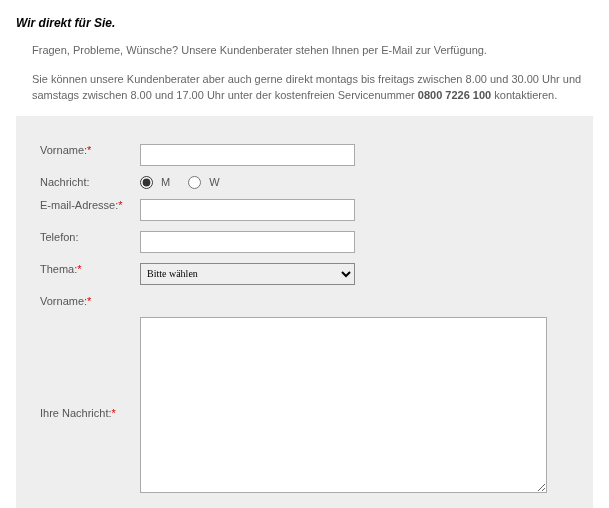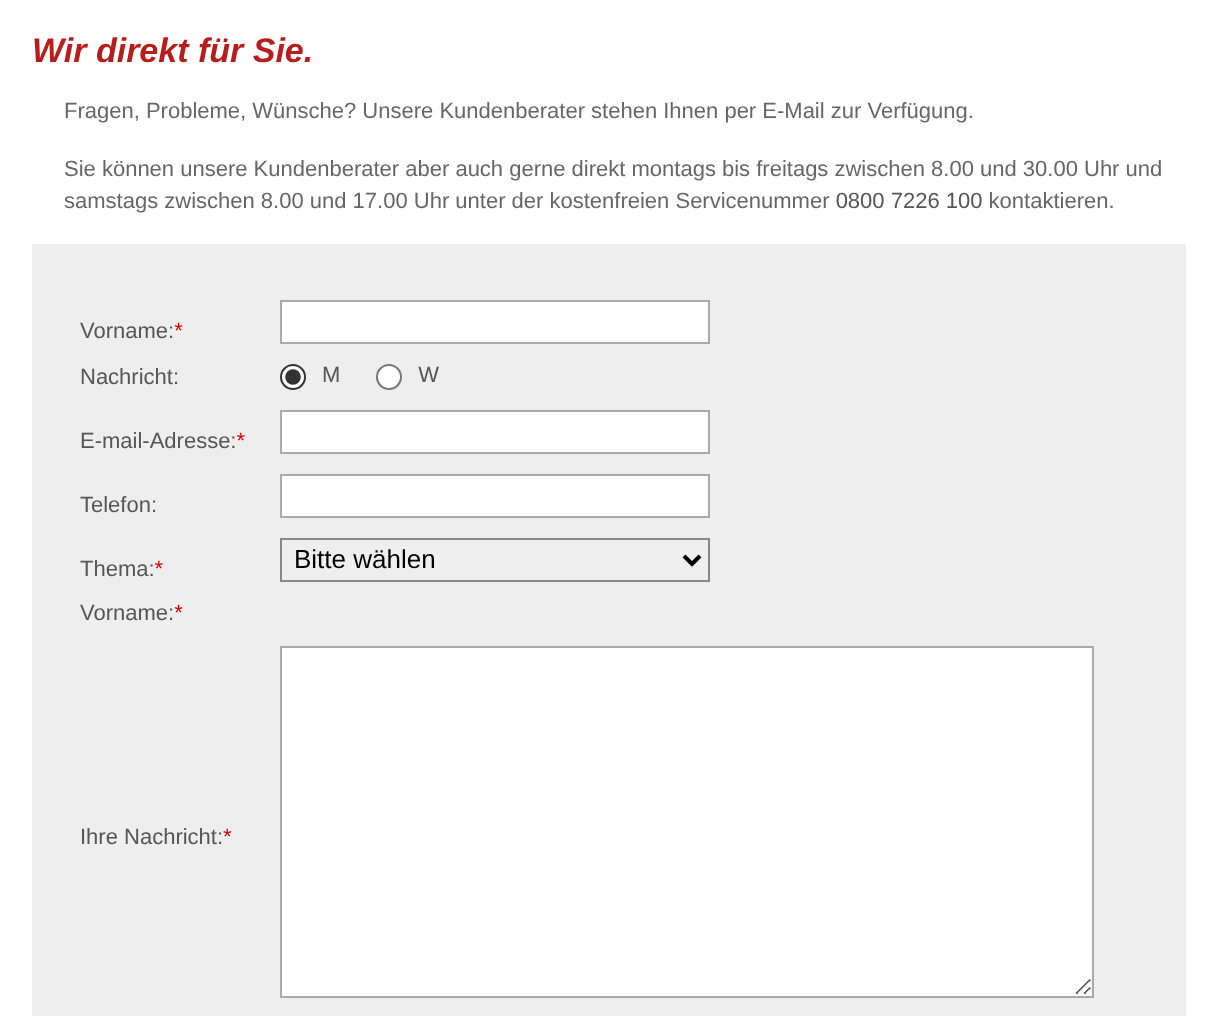--- a/index.html
+++ b/index.html
@@ -6,43 +6,43 @@
     margin: 0;
     padding: 16px;
     font-family: Verdana, Geneva, sans-serif;
     font-size: 11px;
     color: #555;
     background: #fff;
     width: 609px;
     box-sizing: border-box;
   }
   .title {
-    color: #b91c1c;
-    font-size: 17px;
+    color: #000000;
+    font-size: 12px;
     font-style: italic;
     font-weight: bold;
     margin: 0 0 12px 0;
   }
   .intro p {
     margin: 0 0 12px 16px;
     line-height: 1.5;
     color: #666;
   }
   .intro .phone {
-    font-weight: normal;
+    font-weight: bold;
     color: #555;
   }
   .form-panel {
     background: #eeeeee;
     padding: 28px 24px 20px 24px;
     margin-top: 6px;
   }
   .row {
     display: flex;
-    align-items: flex-end;
+    align-items: flex-start;
     margin-bottom: 10px;
   }
   .row.top {
     align-items: flex-start;
   }
   .row.top .lbl {
     padding-top: 90px;
   }
   .lbl {
     width: 100px;
@@ -59,22 +59,22 @@
     padding: 1px 4px;
     font-family: inherit;
     font-size: 11px;
     background: #fff;
     box-sizing: content-box;
   }
   .sel {
     width: 215px;
     height: 22px;
     border: 1px solid #888;
-    font-family: Liberation Sans, sans-serif;
-    font-size: 13px;
+    font-family: Liberation Serif, serif;
+    font-size: 10px;
     background: #efefef;
     padding: 1px 2px;
   }
   .ta {
     width: 401px;
     height: 170px;
     border: 1px solid #aaa;
     background: #fff;
     resize: both;
     font-family: inherit;

